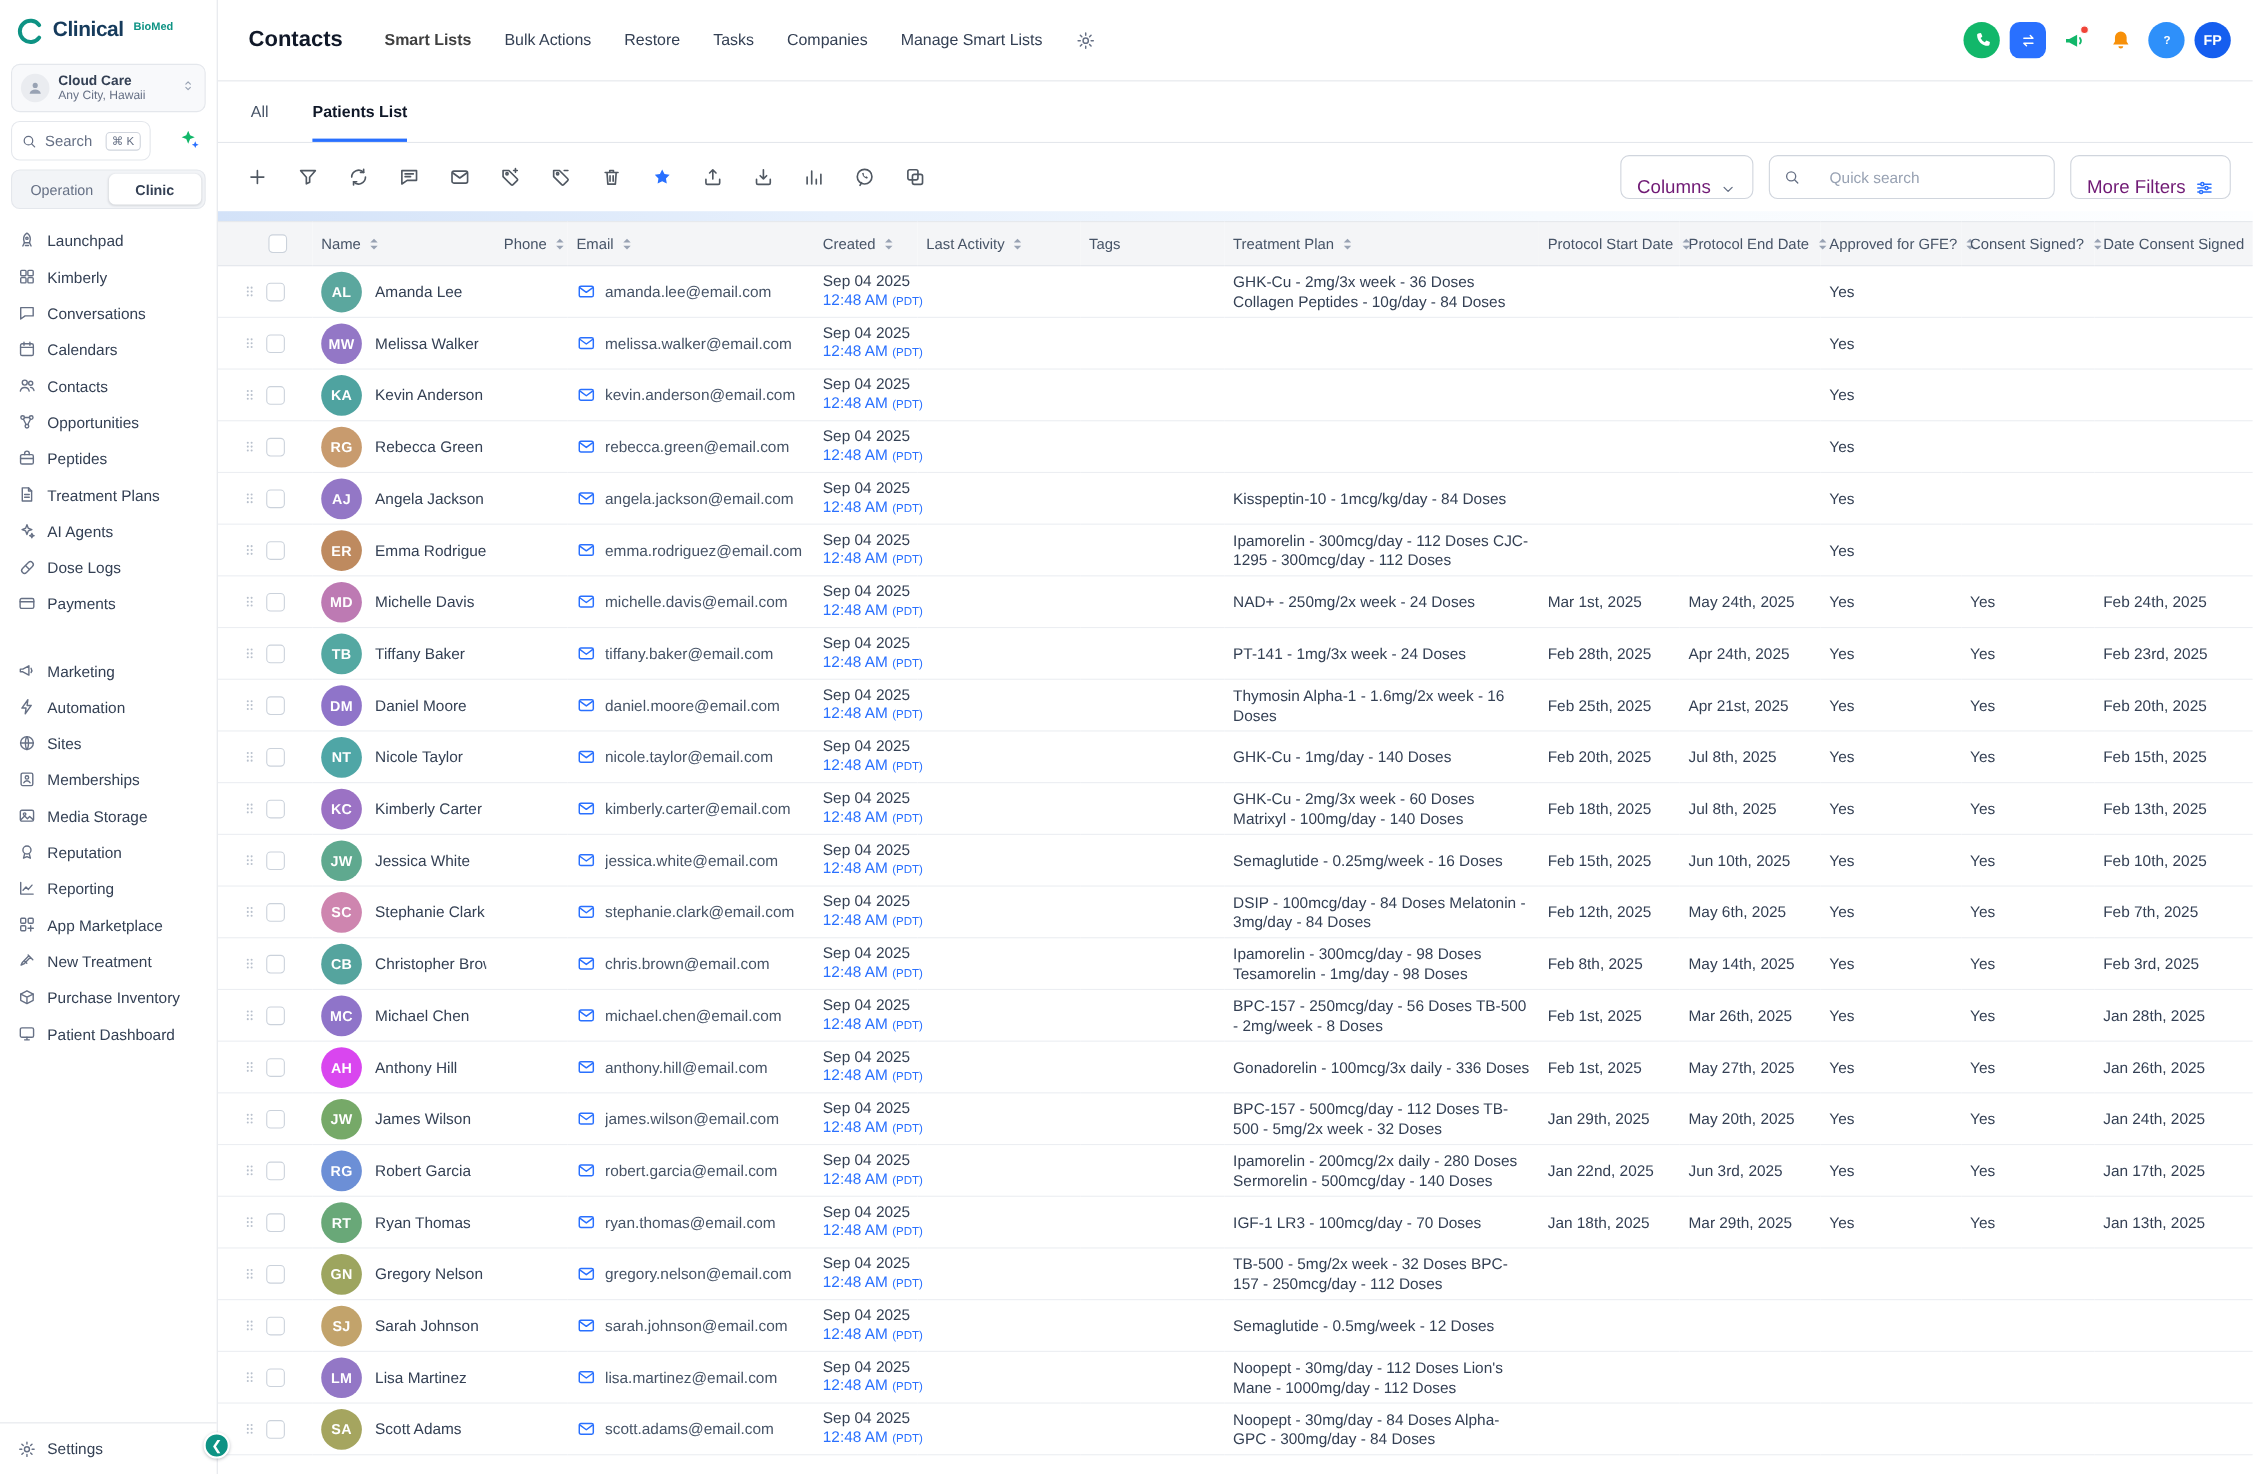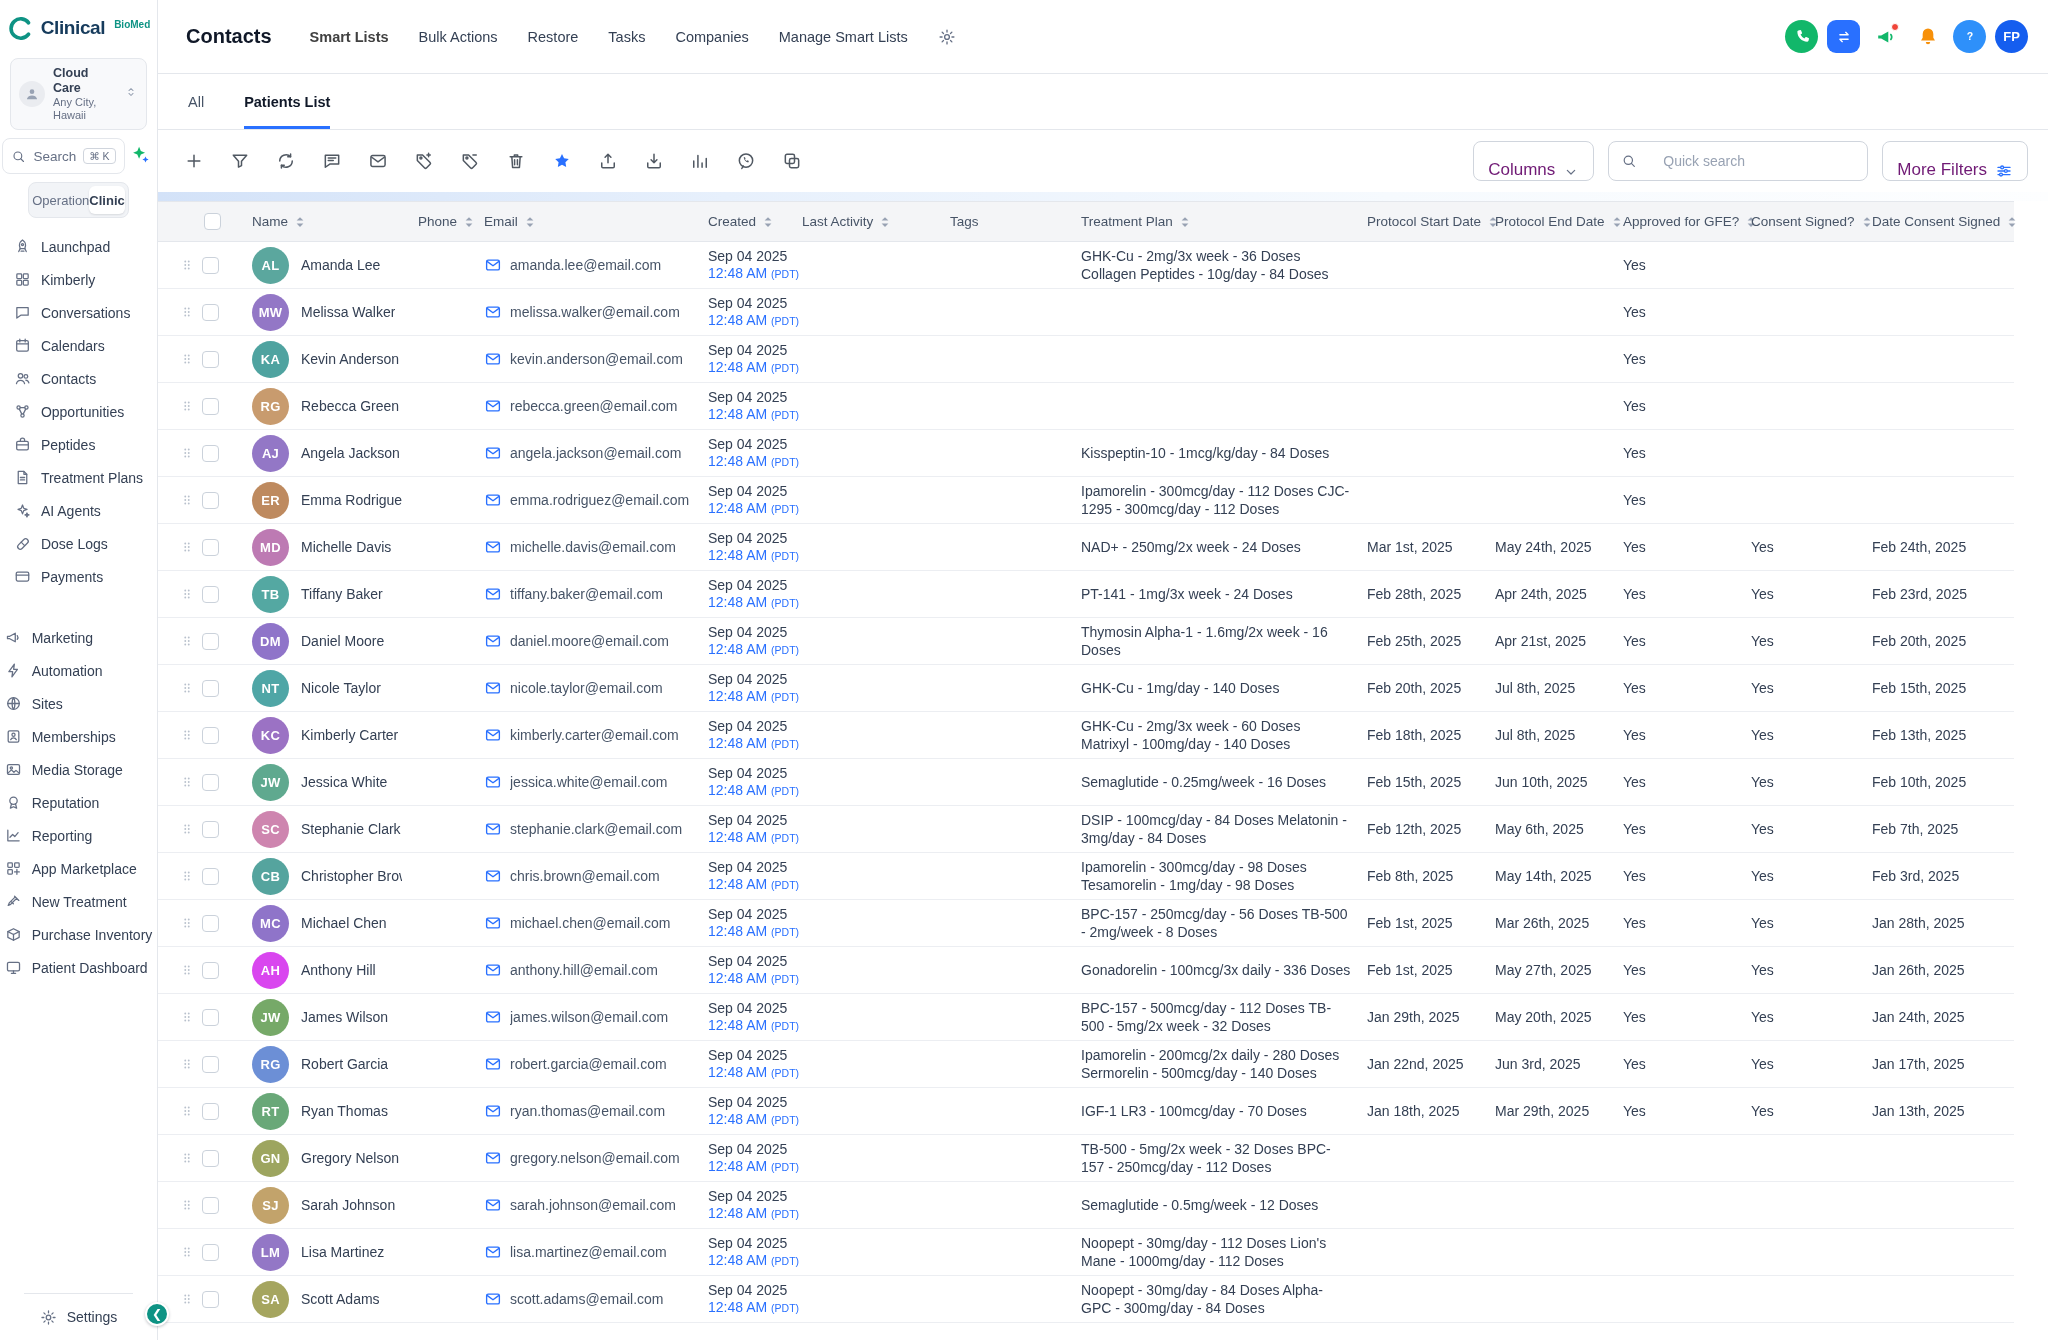--- a/index.html
+++ b/index.html
@@ -1,36 +1,36 @@
 <!DOCTYPE html>
 <html><head>
 <meta charset="utf-8">
 <style>
   * { box-sizing: border-box; }
   html,body { margin:0; padding:0; width:2048px; height:1340px; overflow:hidden;
     font-family:"Liberation Sans", sans-serif; background:#fff; color:#344054; }
   .app { display:flex; width:2048px; height:1340px; }
 
   
-  .sidebar { width:158px; flex:none; background:#fff; border-right:1px solid #E4E7EC;
-    display:flex; flex-direction:column; position:relative;align-items:center; }
+  .sidebar { width:198px; flex:none; background:#fff; border-right:1px solid #E4E7EC;
+    display:flex; flex-direction:column; position:relative; }
   .logo { height:56px; display:flex; align-items:center; padding:0 14px; gap:7px; flex:none; }
   .logo .c-mark { width:27px; height:27px; }
   .brand { font-size:19px; font-weight:700; color:#163B5C; letter-spacing:-0.4px; }
   .brand-suffix { font-size:10px; font-weight:600; color:#0E9384; margin-left:2px; margin-top:-8px; }
   .loc-card { margin:2px 10px 8px; background:#F8F9FB; border:1px solid #E4E7EC; border-radius:8px;
     padding:7px 8px; display:flex; align-items:center; gap:8px; cursor:pointer; }
   .loc-ava { width:26px; height:26px; border-radius:50%; background:#EAECF0; display:flex;
     align-items:center; justify-content:center; flex:none; }
   .loc-ava .ic { width:16px; height:16px; }
   .loc-text { flex:1; min-width:0; }
   .loc-name { font-size:12.5px; font-weight:700; color:#344054; line-height:15px; }
   .loc-sub { font-size:11px; color:#667085; line-height:13px; }
   .loc-chev .ic { width:14px; height:14px; color:#98A2B3; }
-  .search-row { margin:0 10px 8px; display:flex; align-items:center; gap:0; }
+  .search-row { margin:0 10px 8px; display:flex; align-items:center; gap:20px; }
   .search-box { flex:1; height:36px; border:1px solid #E4E7EC; border-radius:8px; background:#fff;
     display:flex; align-items:center; gap:7px; padding:0 8px; cursor:text; }
   .search-box .ic { width:15px; height:15px; color:#667085; }
   .search-ph { flex:1; font-size:13.5px; color:#667085; }
   .kbd { border:1px solid #D0D5DD; border-radius:4px; font-size:10.5px; color:#667085;
     padding:1px 5px; background:#fff; white-space:nowrap; }
   .ai-btn { width:30px; height:30px; border:none; background:none; padding:0; cursor:pointer; flex:none; }
   .ai-btn .ic { width:22px; height:22px; }
   .segmented { margin:0 10px 10px; background:#F2F4F7; border:1px solid #E4E7EC; border-radius:8px;
     padding:3px; display:flex; }

